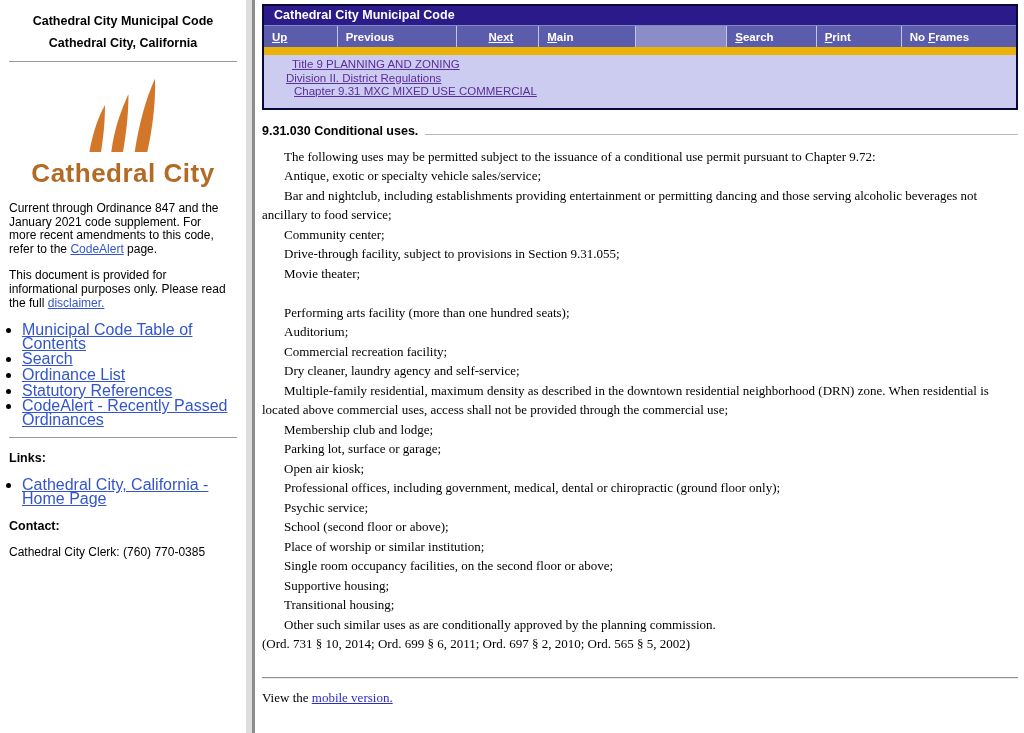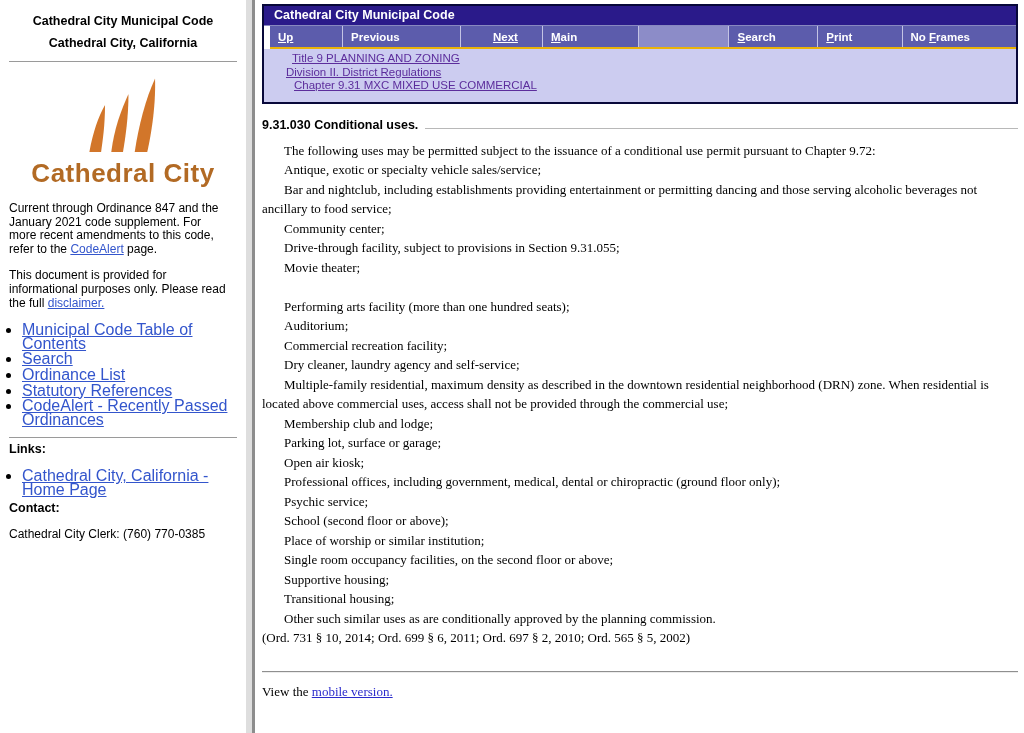--- a/index.html
+++ b/index.html
@@ -12,34 +12,34 @@
   .sb-title,.sb-subtitle{text-align:center;font-weight:bold;font-size:12.5px;}
   .sb-subtitle{margin-top:8px;}
   .sb-hr{border:none;border-top:1px solid #9a9a9a;margin:11px 9px 0 9px;}
   .logo{text-align:center;margin-top:14px;}
   .logo svg{display:block;margin:0 auto;}
   .logo-text{font-size:26px;font-weight:600;color:#b26a24;letter-spacing:0.5px;margin-top:2px;}
   .sb-p{font-size:12px;line-height:13.6px;margin:13px 18px 0 9px;}
   .sb-p a,.sb-links a{color:#3355cc;text-decoration:underline;}
   ul.sb-links{margin:13px 0 0 22px;padding:0;font-size:16px;line-height:13.6px;}
   ul.sb-links li{margin:0 0 2px 0;}
-  .sb-h{font-weight:bold;font-size:12.5px;margin:4px 9px 0 9px;}
+  .sb-h{font-weight:bold;font-size:12.5px;margin:13px 9px 0 9px;}
 
   
   .frame-divider{position:absolute;left:246px;top:0;width:10px;height:733px;
     background:linear-gradient(to right,#dedede 0 6px,#8d8d8d 6px 9px,#ffffff 9px);}
 
   
   .content{position:absolute;left:256px;top:0;right:0;bottom:0;background:#fff;
            padding:4px 6px 0 6px;box-sizing:border-box;}
 
   .header-block{border:2px solid #08083a;}
   .title-bar{background:#2a1a8a;color:#fff;font-weight:bold;font-size:12.5px;
              padding:2px 10px 3px 10px;border-bottom:1px solid #8888c0;}
-  .nav-row{display:flex;background:#5c5cac;border-bottom:2px solid #eab308;margin-left:6px;}
+  .nav-row{display:flex;background:#5c5cac;border-bottom:8px solid #eab308;}
   .nav-cell{box-sizing:border-box;padding:1px 8px 2px 8px;border-right:1px solid #c4c4e4;}
   .nav-cell:last-child{border-right:none;}
   .nav-cell.spacer{background:#8c8cc8;}
   .nav-cell a{color:#fff;font-weight:bold;font-size:11.5px;text-decoration:none;white-space:nowrap;}
   .nav-cell a .u{text-decoration:underline;}
   .breadcrumbs{background:#ccccf0;padding:3px 0 9px 0;}
   .bc-row{font-size:11.5px;line-height:13.5px;}
   .bc-row a{color:#5c2d9c;text-decoration:underline;}
 
   .section-heading{display:flex;margin-top:14px;font-weight:bold;font-size:12.5px;}

